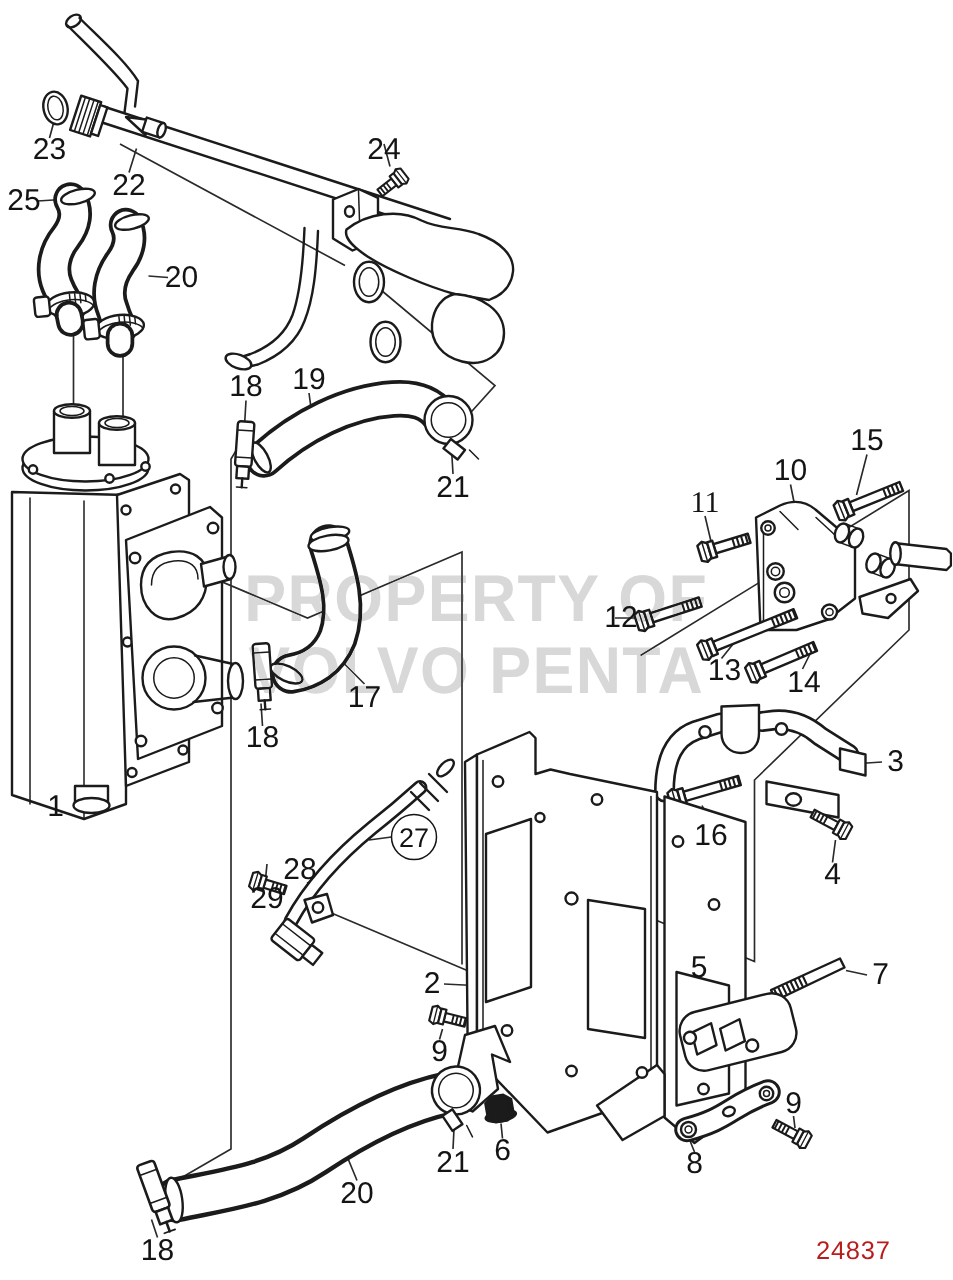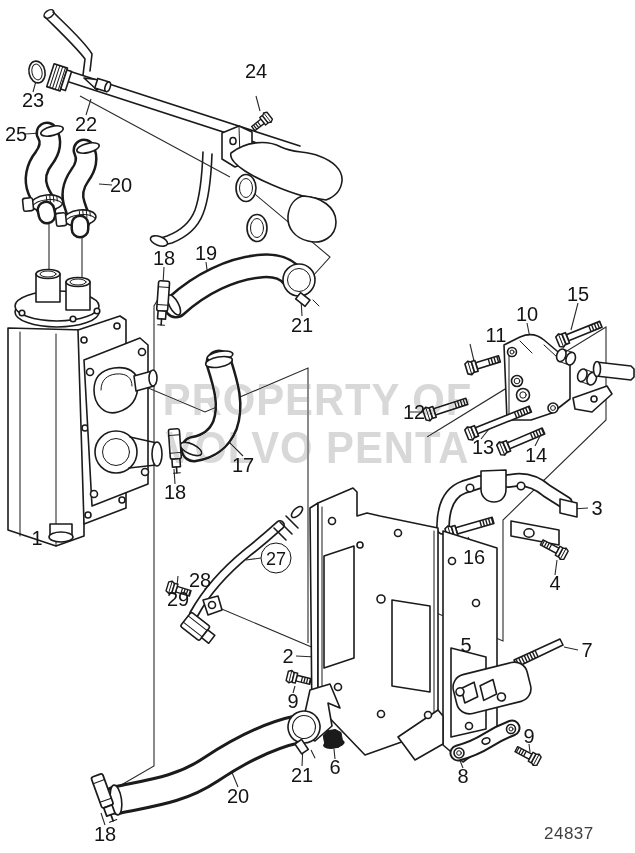--- a/index.html
+++ b/index.html
@@ -13,21 +13,21 @@
   .tubeO{fill:none;stroke:#1b1b1b;stroke-linecap:round;}
   .tubeI{fill:none;stroke:#ffffff;stroke-linecap:round;}
   .thr{stroke:#1b1b1b;stroke-dasharray:1.4 1.6;}
   .callout{position:absolute;transform:translate(-50%,-50%);font-size:20px;color:#141414;
            white-space:nowrap;line-height:1;}
   .callout.circled{border:1.6px solid #141414;border-radius:50%;width:29px;height:29px;
            display:flex;align-items:center;justify-content:center;font-size:18px;text-align:center;}
   .wm{position:absolute;left:0;right:0;top:376px;text-align:center;color:#d8d8d8;
       font-weight:bold;font-size:44px;line-height:48px;letter-spacing:1px;
       transform:scaleX(.95);mix-blend-mode:darken;user-select:none;}
-  .drawno{position:absolute;left:544px;top:824px;font-size:17px;color:#404040;letter-spacing:.5px;}
+  .drawno{position:absolute;left:544px;top:824px;font-size:17px;color:#b91c1c;letter-spacing:.5px;}
 </style>
 </head>
 <body>
 
 <div id="canvas">
 
 <svg width="635" height="853" viewBox="0 0 635 853">
   <defs>
     <g id="bolthead">
       <path class="w" d="M-3.2,-5 L-6.5,-7 L-10,-5.2 L-10,5.2 L-6.5,7 L-3.2,5 Z"></path>
@@ -368,27 +368,27 @@
 <div class="wm">
   <div>PROPERTY OF</div>
   <div>VOLVO PENTA</div>
 </div>
 
 <div>
       <div class="callout" style="left: 33px; top: 100px;">23</div>
       <div class="callout" style="left: 86px; top: 124px;">22</div>
       <div class="callout" style="left: 16px; top: 134px;">25</div>
       <div class="callout" style="left: 121px; top: 185px;">20</div>
-      <div class="callout" style="left: 256px; top: 71px; text-align: center;">24</div>
+      <div class="callout" style="left: 256px; top: 100px; text-align: center;">24</div>
       <div class="callout" style="left: 164px; top: 258px;">18</div>
       <div class="callout" style="left: 206px; top: 253px;">19</div>
       <div class="callout" style="left: 302px; top: 325px;">21</div>
       <div class="callout" style="left: 578px; top: 294px;">15</div>
       <div class="callout" style="left: 527px; top: 314px;">10</div>
-      <div class="callout" style="left: 496px; top: 335px;">11</div>
+      <div class="callout" style="left: 470px; top: 335px; font-family: Liberation Serif, serif;">11</div>
       <div class="callout" style="left: 400px; top: 412px; padding-left: 28px;">12</div>
       <div class="callout" style="left: 483px; top: 447px;">13</div>
       <div class="callout" style="left: 536px; top: 455px;">14</div>
       <div class="callout" style="left: 243px; top: 465px;">17</div>
       <div class="callout" style="left: 175px; top: 492px;">18</div>
       <div class="callout" style="left: 37px; top: 538px;">1</div>
       <div class="callout" style="left: 597px; top: 508px;">3</div>
       <div class="callout" style="left: 474px; top: 557px;">16</div>
       <div class="callout" style="left: 555px; top: 583px;">4</div>
       <div class="callout" style="left: 178px; top: 599px;">29</div>

